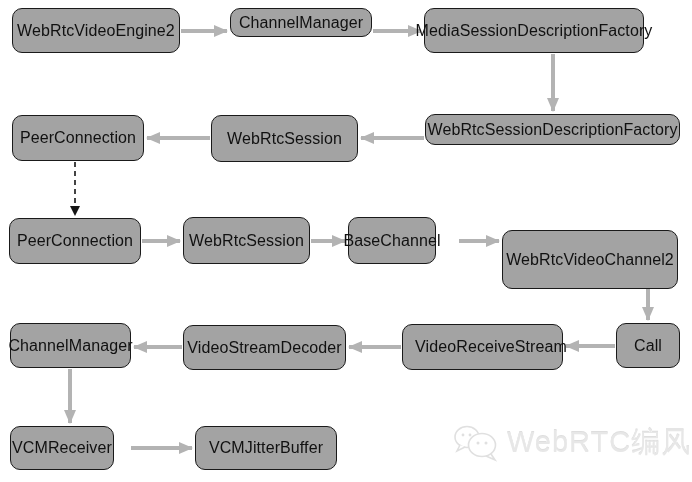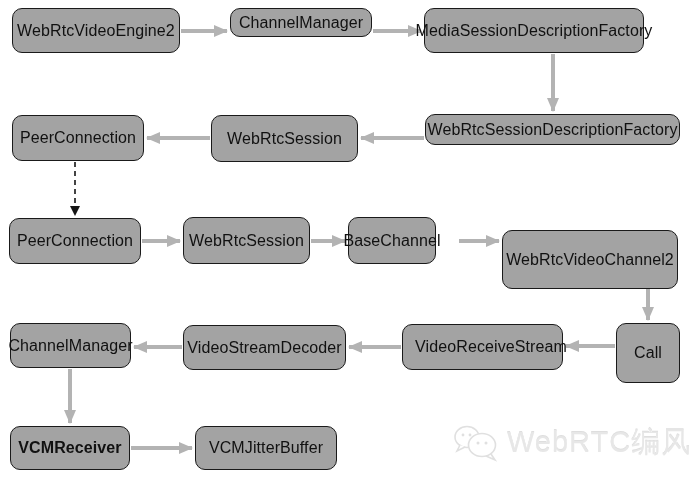--- a/index.html
+++ b/index.html
@@ -91,22 +91,22 @@
       <div class="node" style="left: 12px; top: 115px; width: 132px; height: 46px;">PeerConnection</div>
       <div class="node" style="left: 211px; top: 115px; width: 147px; height: 47px;">WebRtcSession</div>
       <div class="node" style="left: 425px; top: 114px; width: 255px; height: 31px;">WebRtcSessionDescriptionFactory</div>
       <div class="node" style="left: 9px; top: 218px; width: 132px; height: 46px;">PeerConnection</div>
       <div class="node" style="left: 183px; top: 217px; width: 127px; height: 47px;">WebRtcSession</div>
       <div class="node" style="left: 348px; top: 217px; width: 88px; height: 47px;">BaseChannel</div>
       <div class="node" style="left: 502px; top: 230px; width: 176px; height: 59px;">WebRtcVideoChannel2</div>
       <div class="node" style="left: 10px; top: 323px; width: 121px; height: 45px;">ChannelManager</div>
       <div class="node" style="left: 183px; top: 325px; width: 163px; height: 45px;">VideoStreamDecoder</div>
       <div class="node" style="left: 402px; top: 324px; width: 161px; height: 46px; padding-left: 17px;">VideoReceiveStream</div>
-      <div class="node" style="left: 616px; top: 323px; width: 64px; height: 60px;">Call</div>
-      <div class="node" style="left: 10px; top: 426px; width: 120px; height: 44px; font-weight: bold;">VCMReceiver</div>
+      <div class="node" style="left: 616px; top: 323px; width: 64px; height: 45px;">Call</div>
+      <div class="node" style="left: 10px; top: 426px; width: 104px; height: 44px;">VCMReceiver</div>
       <div class="node" style="left: 195px; top: 426px; width: 142px; height: 44px;">VCMJitterBuffer</div>
     </div>
 
   <div id="watermark">
     <svg width="48" height="42" viewBox="0 0 48 42">
       <g fill="#ffffff" stroke="#e0e0e0" stroke-width="1.6">
         <ellipse cx="15" cy="15" rx="12" ry="10.5"></ellipse>
         <path d="M8 23 L5 29 L13 25 Z" stroke="none" fill="#ffffff"></path>
         <path d="M8 23 L5 29 L13 25" fill="none"></path>
         <ellipse cx="30" cy="23" rx="13.5" ry="11.5"></ellipse>

